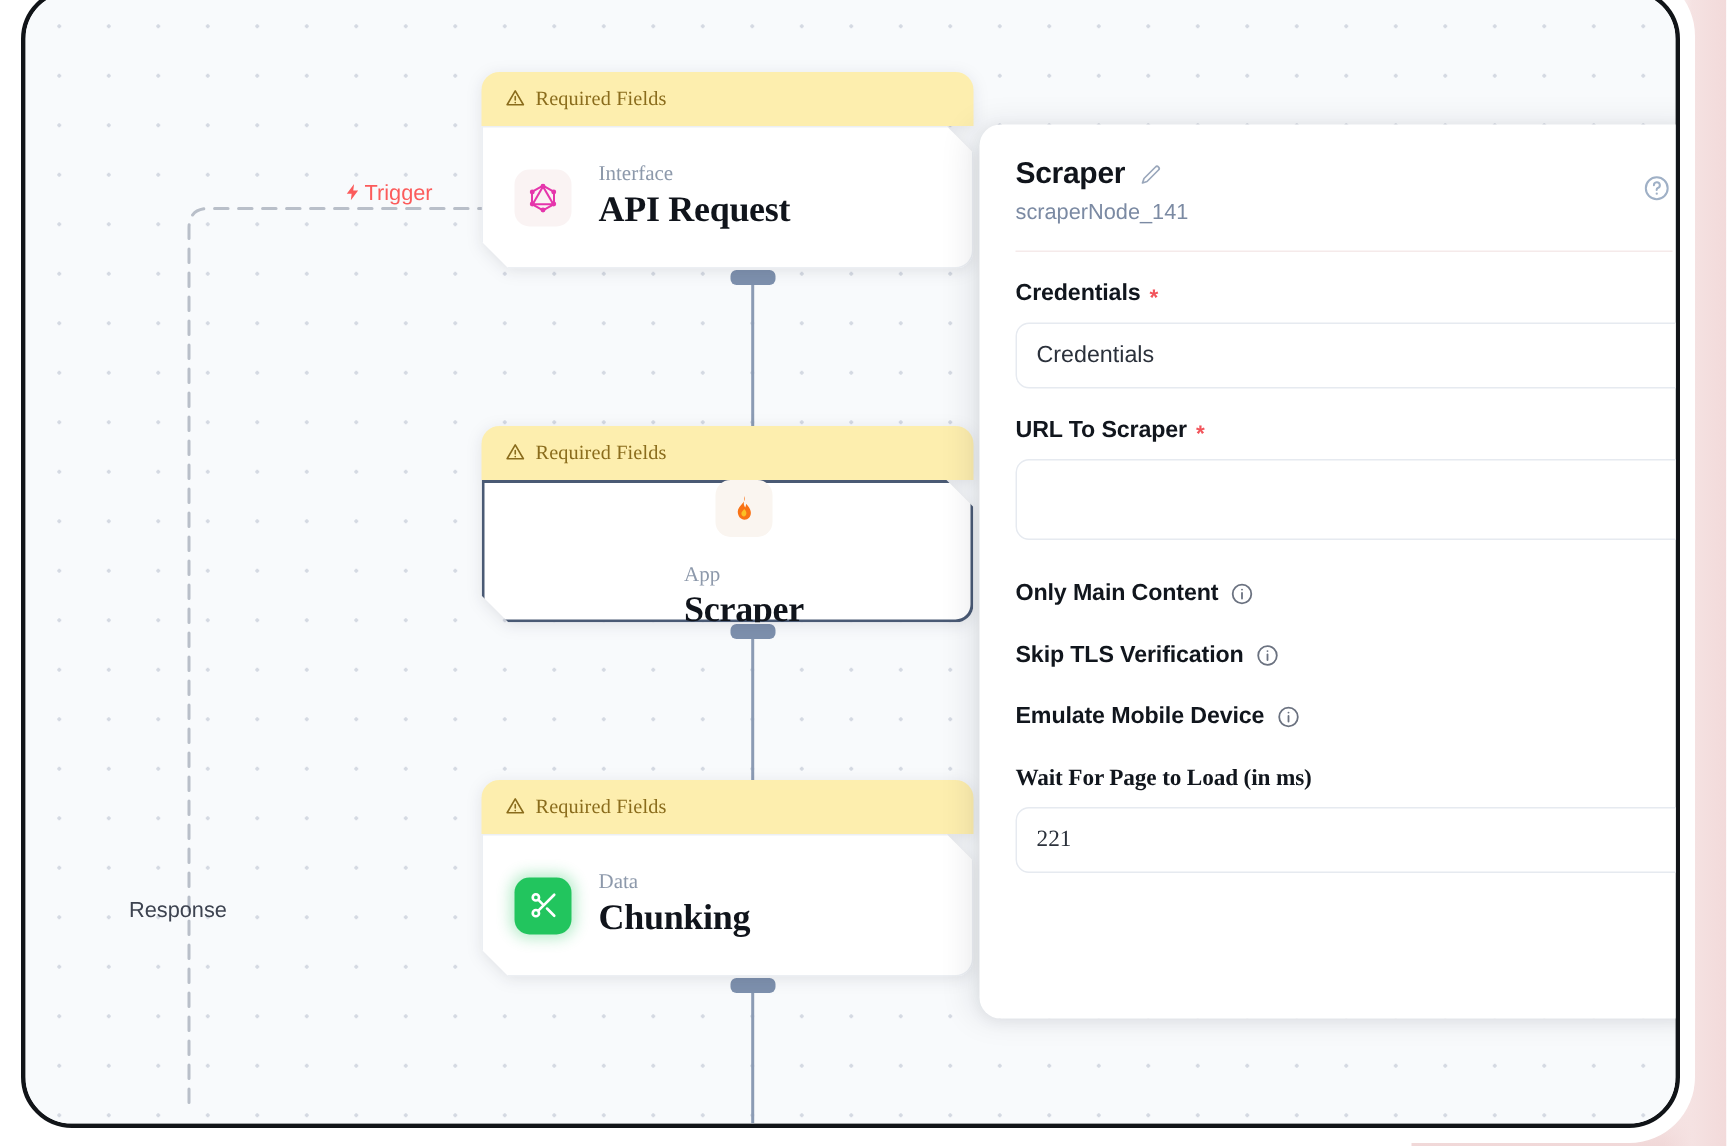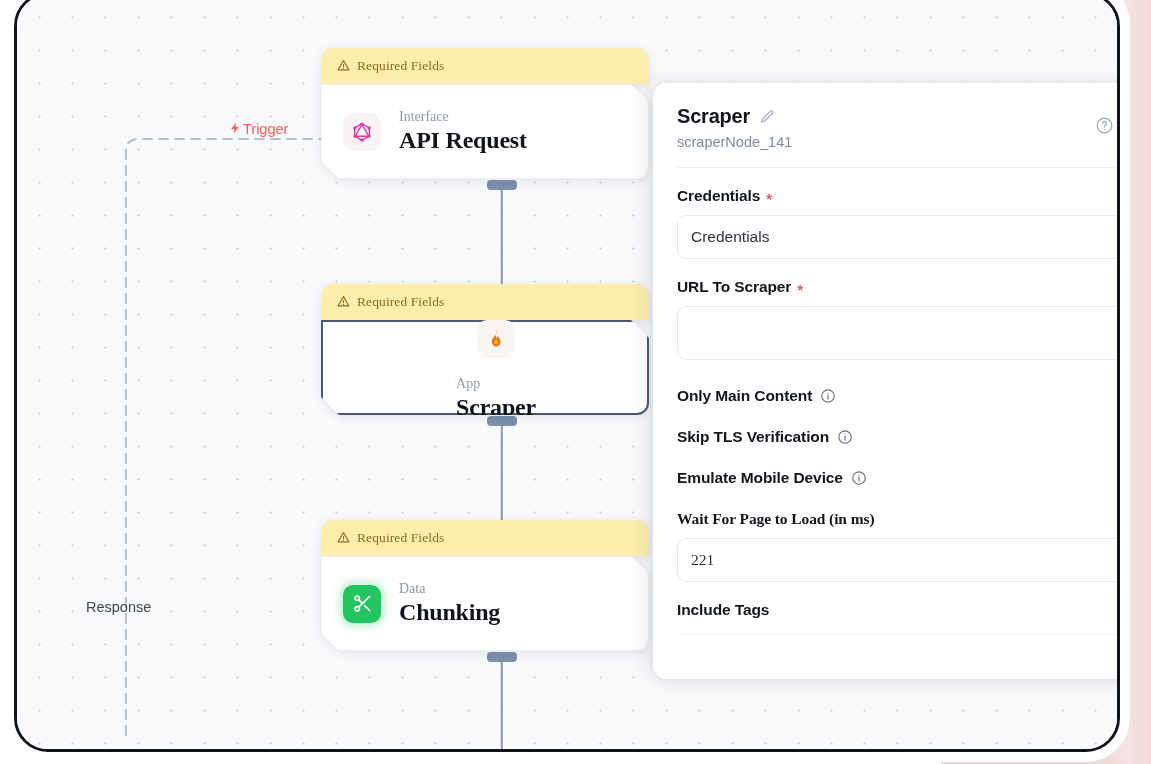--- a/index.html
+++ b/index.html
@@ -427,24 +427,18 @@
 
         <div class="field" style="padding-top:12px;font-family:Liberation Serif, serif;">
           <div class="field-label">
             <span>Wait For Page to Load (in ms)</span>
           </div>
           <div class="control">
             <span>221</span>
           </div>
         </div>
 
-        <div class="field" style="padding-top:19px;">
-          <div class="field-label">
-            <span>Include Tags</span>
-          </div>
-          <div class="hr-thin"></div>
-        </div>
 
       </div>
     </div>
 
   </div>
 </div>
 
 </body></html>

